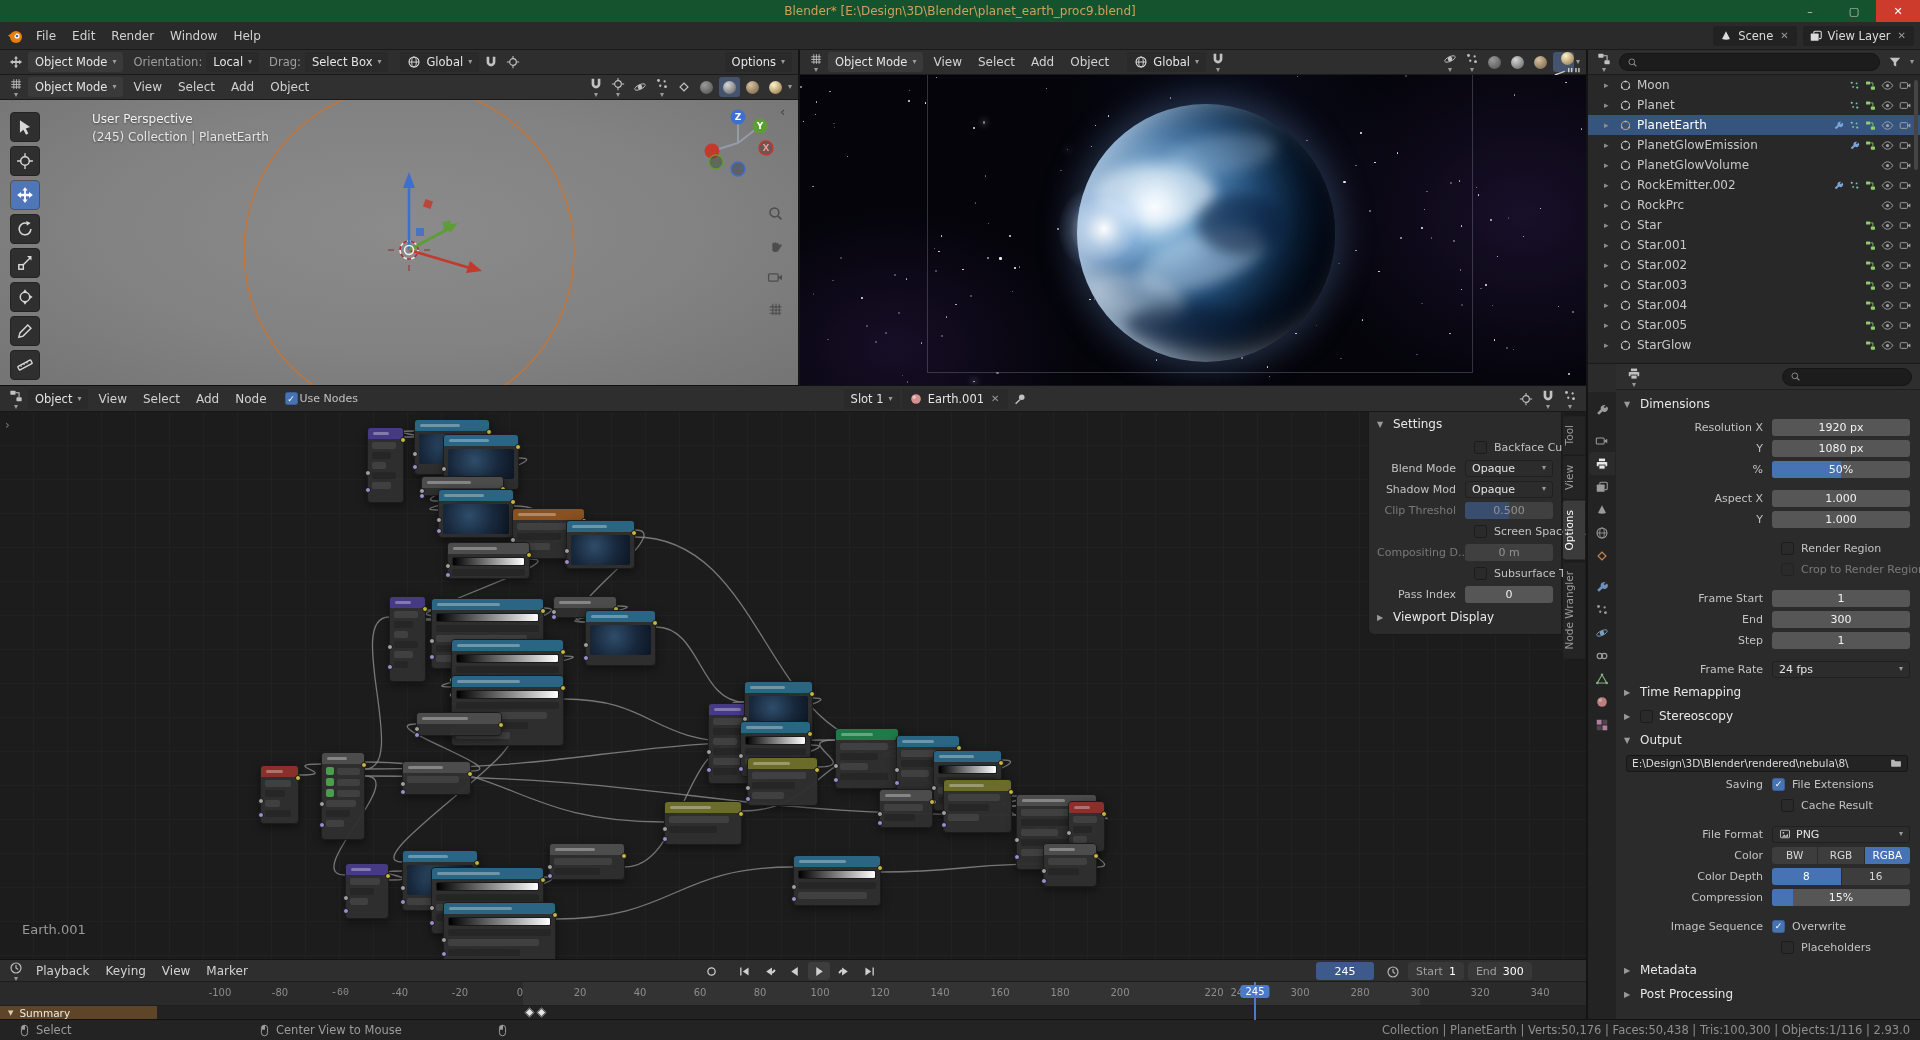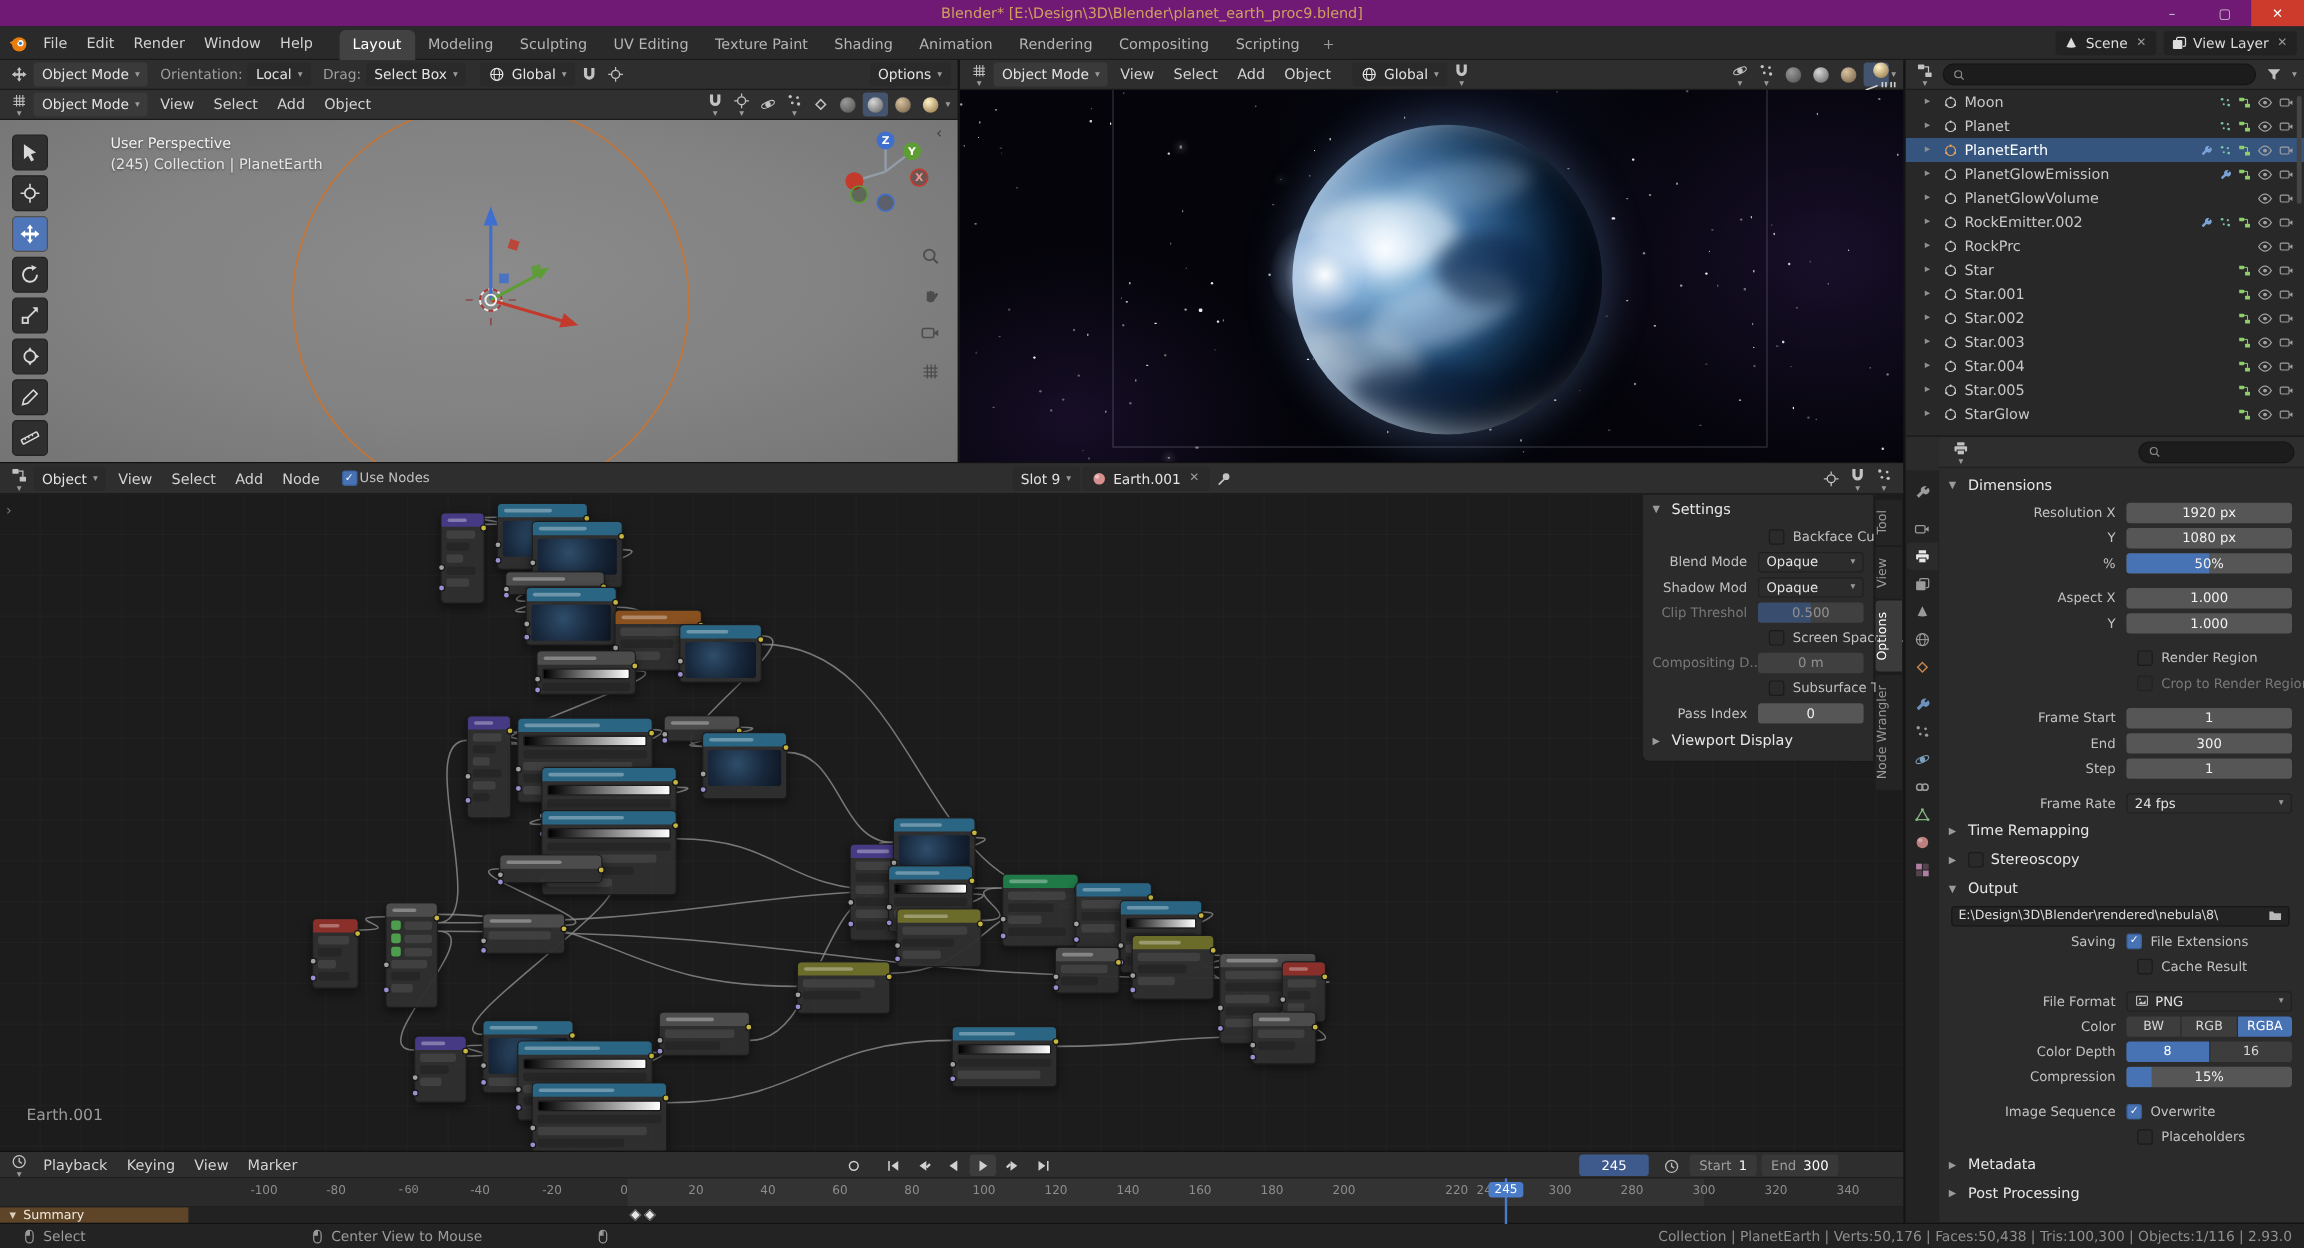--- a/index.html
+++ b/index.html
@@ -8,21 +8,21 @@
   #app{position:absolute;left:0;top:0;width:1920px;height:1040px;background:#141414}
   svg.ic{width:14px;height:14px;flex:none}
   .chev{font-size:8px;color:#9a9a9a;line-height:1}
   .mi{padding:2px 8px;border-radius:3px;font-size:12px;color:#d2d2d2;white-space:nowrap}
   .chip{height:20px;display:inline-flex;align-items:center;gap:5px;padding:0 7px;background:#3a3a3a;
     border-radius:3px;font-size:11.5px;color:#e4e4e4;white-space:nowrap}
   .chip.dark{background:#2a2a2a}
   .hlabel{font-size:11.5px;color:#9f9f9f;margin:0 2px 0 8px}
   .hicon{width:20px;height:20px;display:grid;place-items:center;color:#c2c2c2;border-radius:3px}
   
-  #titlebar{left:0;top:0;width:1920px;height:22px;background:#701a75;display:flex;align-items:center;justify-content:center;position:absolute}
+  #titlebar{left:0;top:0;width:1920px;height:22px;background:#14532d;display:flex;align-items:center;justify-content:center;position:absolute}
   #title-text{font-size:12px;color:#cfa05f}
   #win-controls{position:absolute;right:0;top:0;height:22px;display:flex}
   .wbtn{width:44px;height:22px;display:grid;place-items:center;color:#cfcfcf;font-size:11px}
   .wbtn.close{background:#cc3b2b;color:#fff}
   
   #topbar{left:0;top:22px;width:1920px;height:28px;background:#2a2a2a;border-bottom:1px solid #191919;
     display:flex;align-items:center;position:absolute;padding:0 6px}
   #tb-menus{display:flex;align-items:center;margin-left:4px}
   #tb-tabs{display:flex;align-items:flex-end;height:28px;margin-left:14px}
   .wtab{padding:5px 11px 6px;font-size:12px;color:#b4b4b4;border-radius:5px 5px 0 0;white-space:nowrap}
@@ -326,33 +326,20 @@
         <circle cx="11" cy="9" r="2.6" fill="#fff"></circle>
         <circle cx="11" cy="9" r="1.3" fill="#2b6cb0"></circle>
         <path d="M2 8.5 8 5l2 2.5-5.5 3Z" fill="#e87d0d"></path>
       </svg>
     <div id="tb-menus">
         <span class="mi">File</span>
         <span class="mi">Edit</span>
         <span class="mi">Render</span>
         <span class="mi">Window</span>
         <span class="mi">Help</span>
-      </div>
-    <div id="tb-tabs">
-        <span class="wtab active">Layout</span>
-        <span class="wtab">Modeling</span>
-        <span class="wtab">Sculpting</span>
-        <span class="wtab">UV Editing</span>
-        <span class="wtab">Texture Paint</span>
-        <span class="wtab">Shading</span>
-        <span class="wtab">Animation</span>
-        <span class="wtab">Rendering</span>
-        <span class="wtab">Compositing</span>
-        <span class="wtab">Scripting</span>
-        <span class="wtab add">+</span>
       </div>
     <div id="tb-right">
       <div class="tbgroup">
         <svg class="ic">
             <use href="#sy-cone"></use>
           </svg>
         <span>Scene</span>
         <span class="xsm">✕</span>
       </div>
       <div class="tbgroup">
@@ -1367,21 +1354,21 @@
       <div id="ne-menus" style="display:flex">
           <span class="mi">View</span>
           <span class="mi">Select</span>
           <span class="mi">Add</span>
           <span class="mi">Node</span>
         </div>
       <span class="f-check on" style="margin-left:8px">✓</span>
       <span class="chklab">Use Nodes</span>
       <span style="flex:1"></span>
       <span class="chip dark">
-          <span>Slot 9</span>
+          <span>Slot 1</span>
           <span class="chev">▾</span>
         </span>
       <span class="chip dark">
         <svg class="ic" style="color:#d88f8f">
             <use href="#sy-sphere"></use>
           </svg>
         <span>Earth.001</span>
         <span class="xsm">✕</span>
       </span>
       <span class="hicon">

